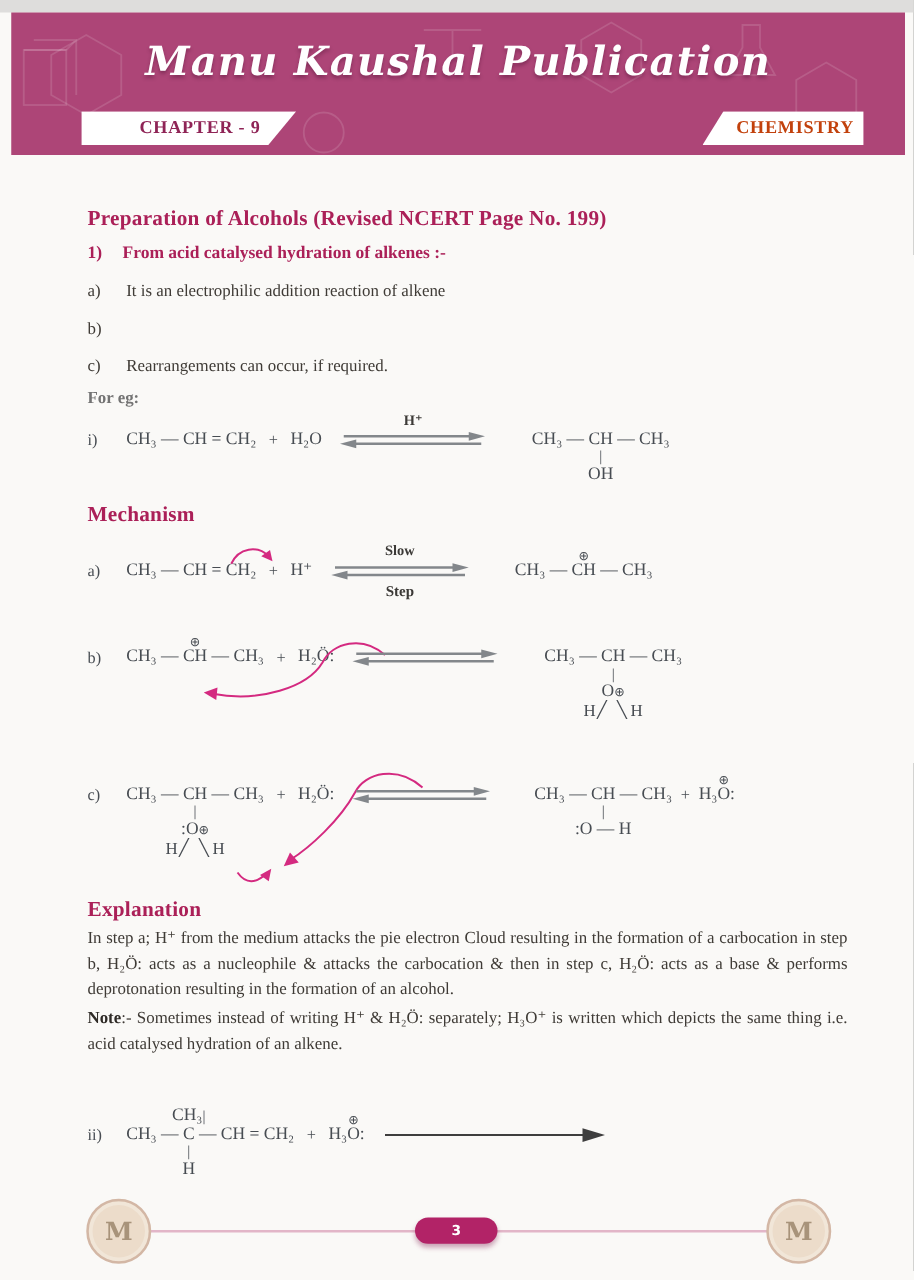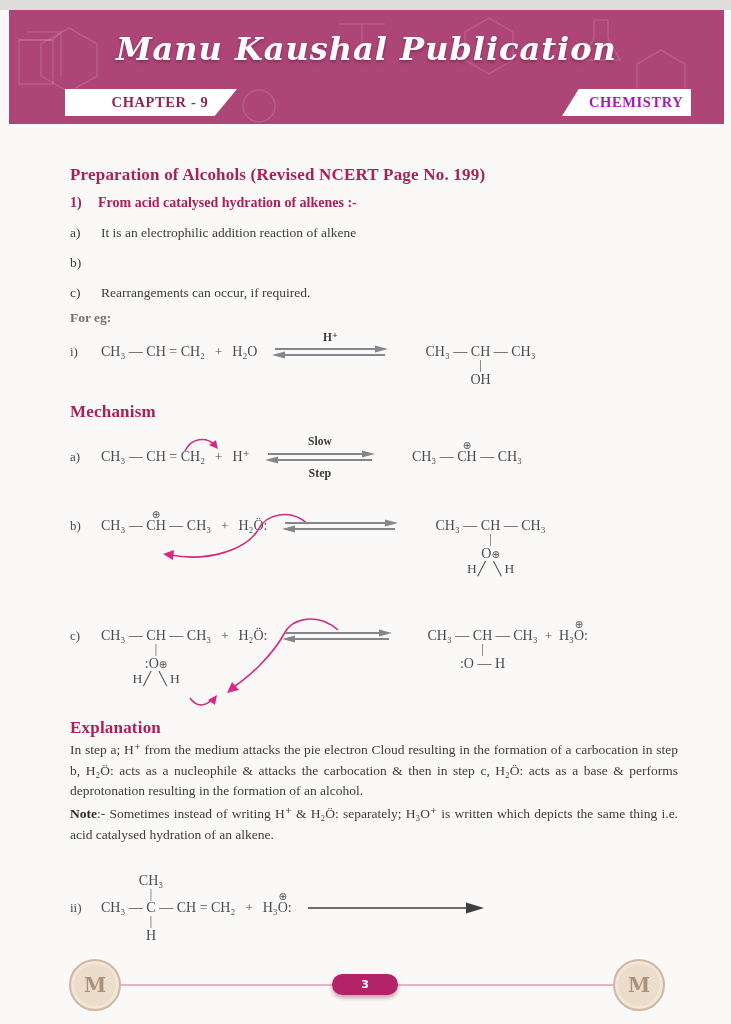--- a/index.html
+++ b/index.html
@@ -12,37 +12,37 @@
   .doodles{position:absolute;left:0;top:0;}
   .pub-title{position:absolute;top:20px;left:0;width:100%;text-align:center;
       font-family:"DejaVu Serif",serif;font-style:italic;font-weight:bold;font-size:32px;color:#ffffff;
       letter-spacing:1px;text-shadow:0 2px 3px rgba(60,10,40,.35);}
   .chapter-flag{position:absolute;left:56px;top:79px;width:172px;height:27px;background:#ffffff;
       clip-path:polygon(0 0,100% 0,87% 100%,0 100%);color:#8f2456;font-weight:bold;font-size:14.5px;
       line-height:27px;padding-left:18px;box-sizing:border-box;letter-spacing:.6px;text-align:center;}
   .topic{position:absolute;top:84px;left:0;width:100%;text-align:center;color:#ffffff;font-weight:bold;
       font-size:14.5px;letter-spacing:1.3px;}
   .subject-flag{position:absolute;left:553px;top:79px;width:129px;height:27px;background:#ffffff;
-      clip-path:polygon(13% 0,100% 0,100% 100%,0 100%);color:#a21caf;font-weight:bold;font-size:14.5px;
+      clip-path:polygon(13% 0,100% 0,100% 100%,0 100%);color:#c2410c;font-weight:bold;font-size:14.5px;
       line-height:27px;padding-left:27px;box-sizing:border-box;letter-spacing:.6px;}
   
   .h-crimson{position:absolute;color:#ab2058;font-weight:bold;font-size:17px;letter-spacing:.2px;}
   .point1{position:absolute;left:70px;top:195px;display:flex;color:#ab2058;font-weight:bold;font-size:14px;}
   .point1 .pnum{width:28px;}
   .bullet{position:absolute;left:70px;color:#3f3b36;font-size:13.5px;display:flex;}
   .bullet .bl-label{width:31px;flex:none;}
   .for-eg{position:absolute;left:70px;top:310px;font-weight:bold;color:#737373;font-size:13.5px;}
   .para{position:absolute;left:70px;width:608px;font-size:13.5px;color:#3f3b36;line-height:1.52;text-align:justify;}
   .note-label{font-weight:bold;color:#2e2a26;}
   
   .rxn{position:absolute;display:flex;align-items:center;color:#474c52;font-size:14px;white-space:nowrap;}
   .rlabel{font-size:13px;width:31px;flex:none;}
   .plus{margin:0 10px;font-size:13px;}
   .anchor{position:relative;display:inline-block;}
-  .above-st{position:absolute;bottom:95%;left:50%;transform:translateX(-50%);display:flex;flex-direction:column;
+  .above-st{position:absolute;bottom:95%;left:50%;transform:translateX(-50%);display:flex;flex-direction:row;
       align-items:center;line-height:1.12;white-space:nowrap;}
   .below-st{position:absolute;top:95%;left:50%;transform:translateX(-50%);display:flex;flex-direction:column;
       align-items:center;line-height:1.12;white-space:nowrap;}
   .bond{font-size:12px;line-height:1.05;}
   .chg{font-size:10px;font-family:"DejaVu Sans",sans-serif;}
   .chg-above{position:absolute;bottom:86%;left:50%;transform:translateX(-50%);font-size:10px;
       font-family:"DejaVu Sans",sans-serif;}
   .hrow{display:flex;align-items:flex-end;font-size:13.5px;}
   .diag{font-family:"DejaVu Sans",sans-serif;font-size:13px;letter-spacing:2px;padding:0 1px;}
   .eq{position:relative;margin:0 14px;flex:none;display:inline-block;line-height:0;}

